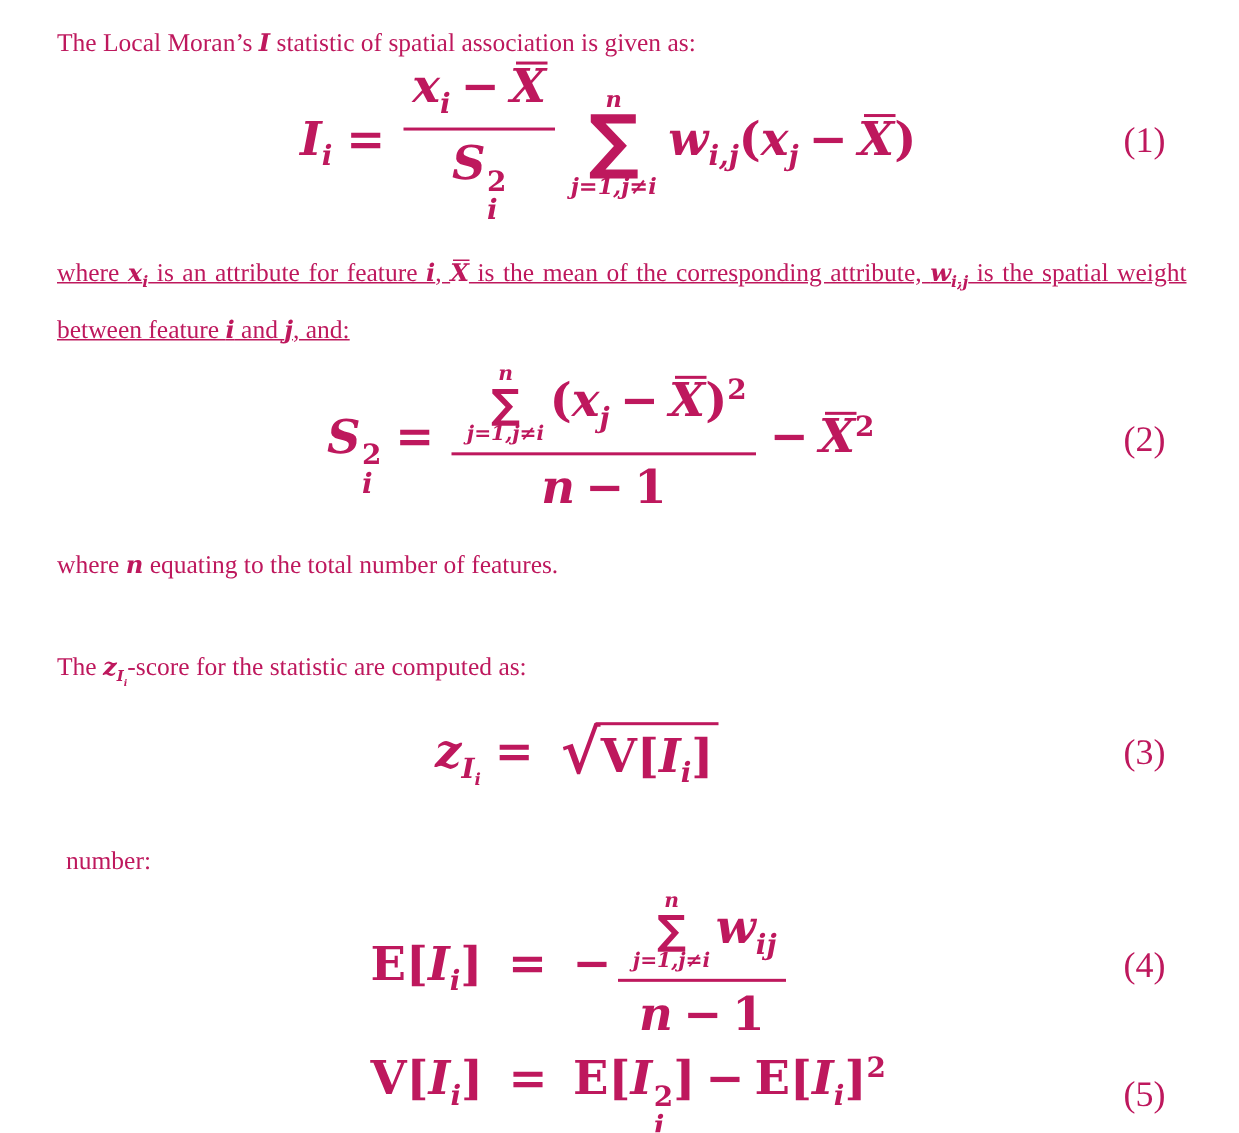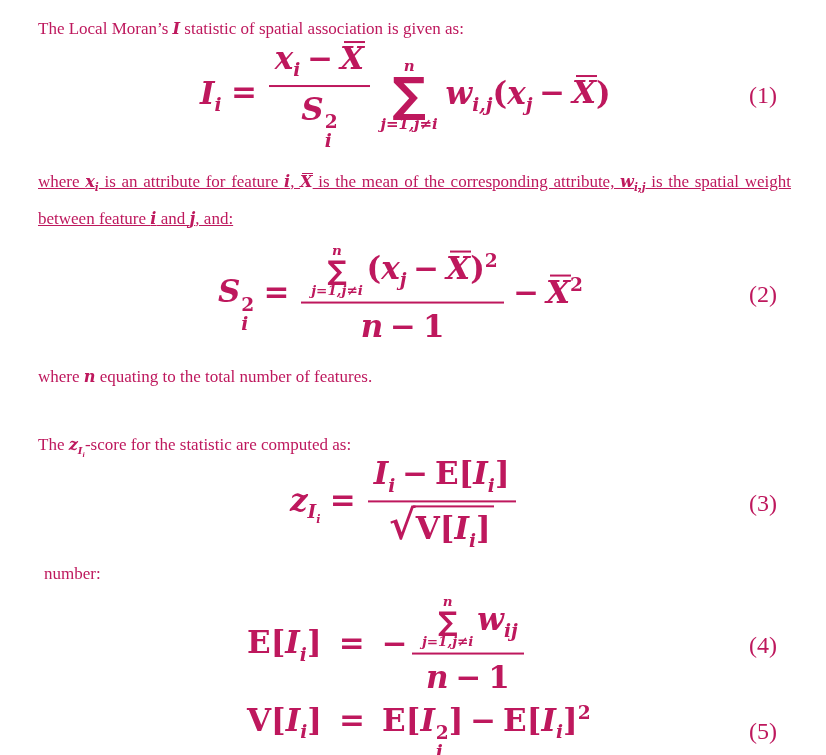--- a/index.html
+++ b/index.html
@@ -98,23 +98,20 @@
         </span><span class="bin">−</span><span class="mi ov">X</span><sup class="mr">2</sup></div>
     <div class="eqnum">(2)</div>
   </div>
 
   <p class="para" style="left:38px;top:361px;"><span class="t">where </span><span class="bm">n</span><span class="t"> equating to the total number of features.</span></p>
 
   <p class="para" style="left:38px;top:429px;"><span class="t">The </span><span class="bm">z</span><sub><span class="bm">I</span><sub><span class="bm">i</span></sub></sub><span class="t">-score for the statistic are computed as:</span></p>
 
   <div class="eqrow" style="top:466px;height:74px;">
     <div class="eqbody" style="left:290px;"><span class="mi">z</span><sub><span class="mi">I</span><sub><span class="mi">i</span></sub></sub><span class="rel">=</span><span class="frac">
-          <span class="fnum">
-            <span class="irow"><span class="mi">I</span><sub class="mi">i</sub><span class="bin">−</span><span class="mr">E</span><span class="mr">[</span><span class="mi">I</span><sub class="mi">i</sub><span class="mr">]</span></span>
-          </span>
           <span class="fden">
             <span class="sqrt">
               <span class="rad">√</span>
               <span class="rcd"><span class="irow"><span class="mr">V</span><span class="mr">[</span><span class="mi">I</span><sub class="mi">i</sub><span class="mr">]</span></span></span>
             </span>
           </span>
         </span></div>
     <div class="eqnum">(3)</div>
   </div>
 

